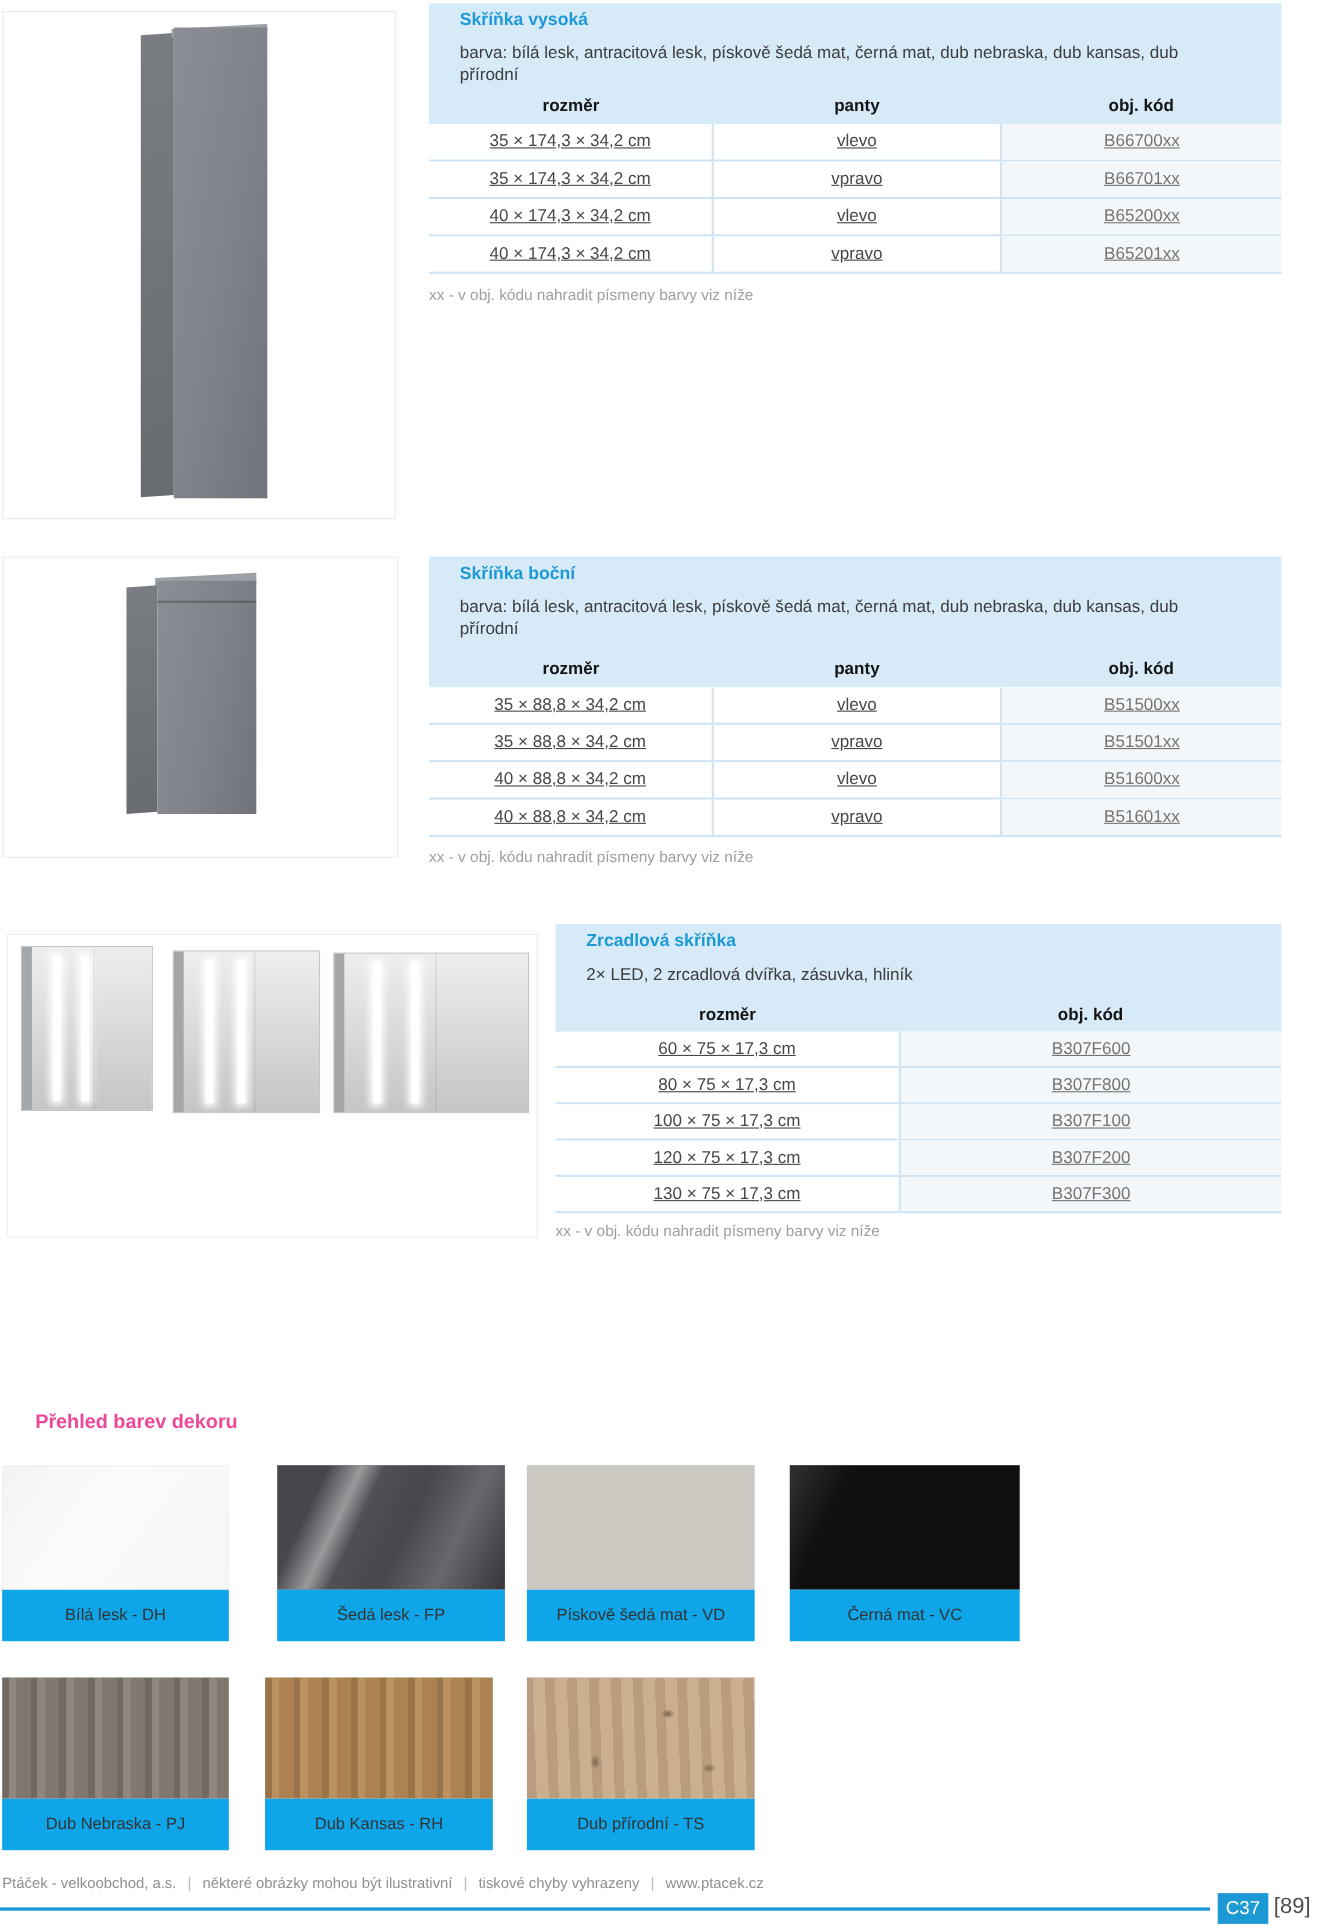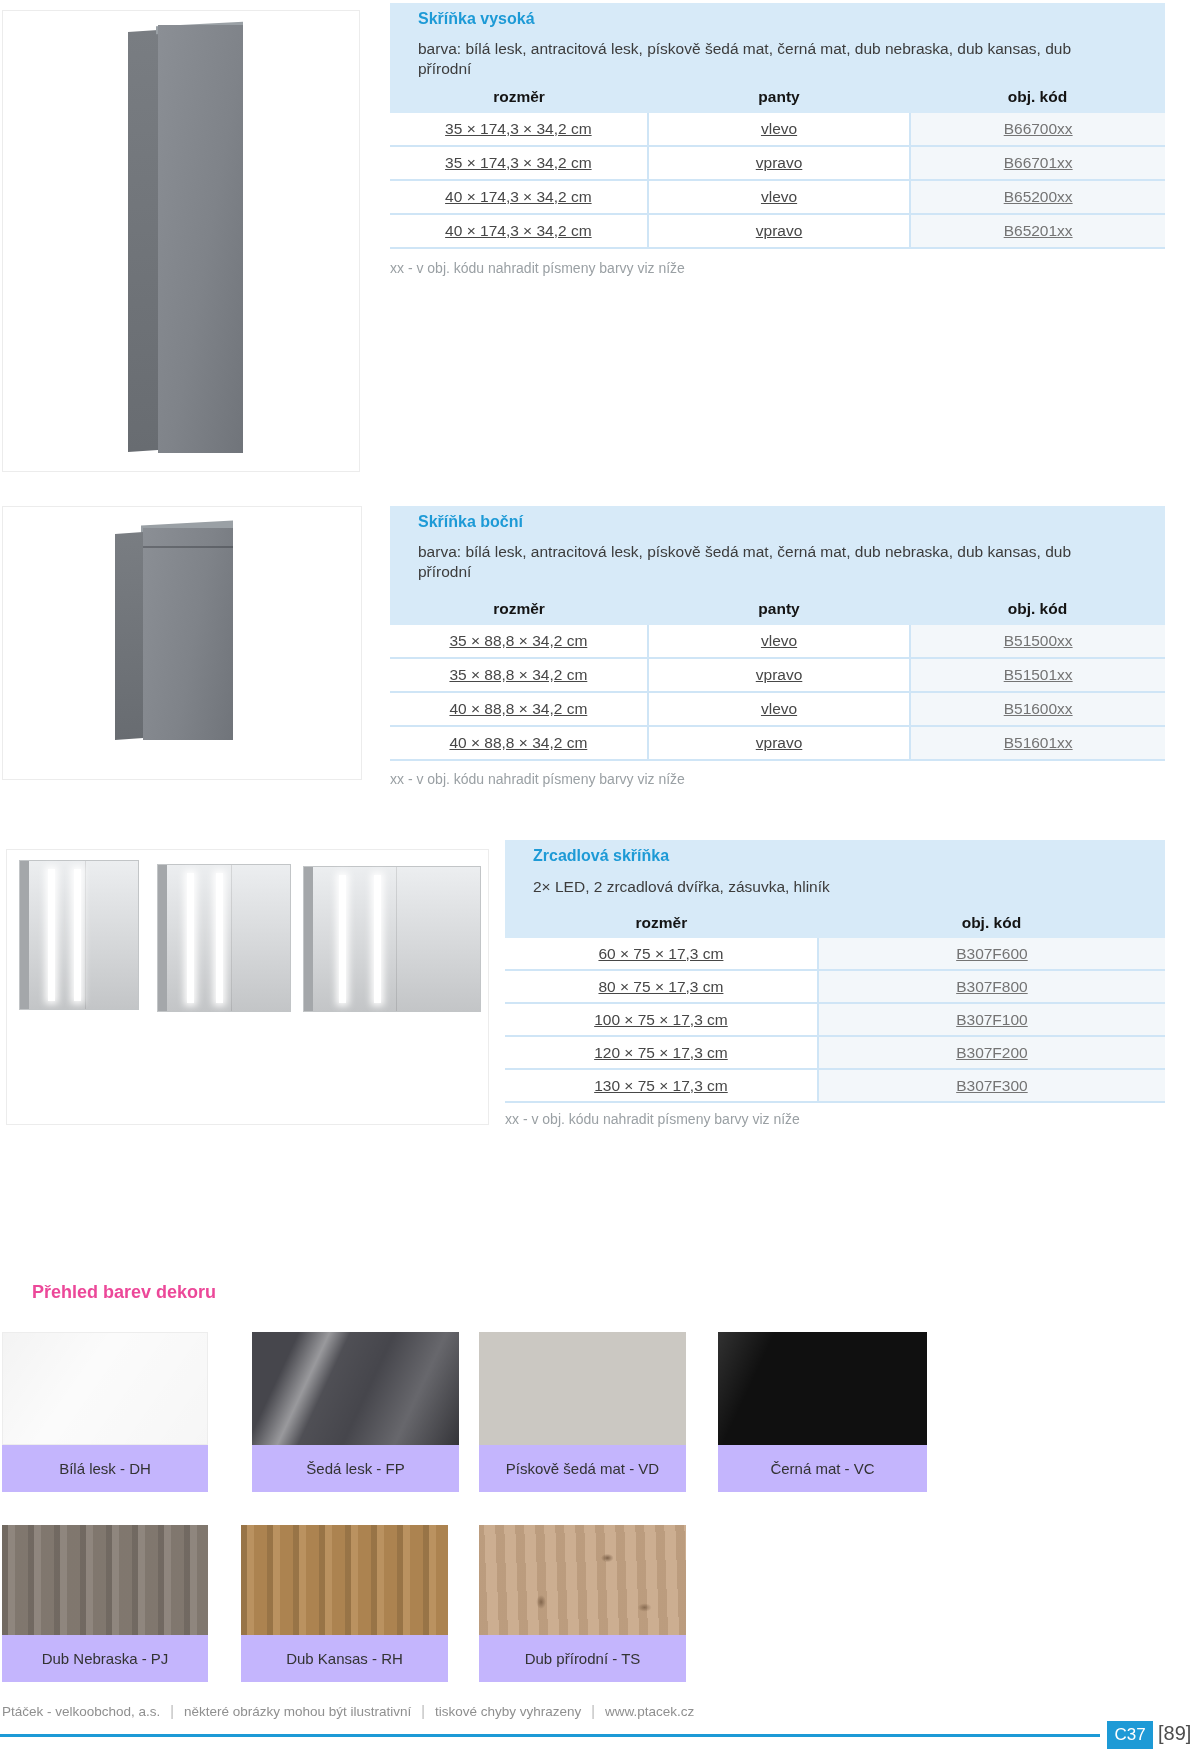--- a/index.html
+++ b/index.html
@@ -35,21 +35,21 @@
   .kod{background:#f3f7fa;color:#747474;}
   .w3a{width:33.3%;} .w3b{width:33.8%;} .w3c{width:32.9%;}
   .w2a{width:47.4%;} .w2b{width:52.6%;}
   .note{position:absolute;font-size:14px;color:#9aa0a4;}
 
   
   .decor-heading{position:absolute;left:4px;top:1282px;font-size:18px;font-weight:bold;color:#ec4899;margin-left:28px;}
   .tile{position:absolute;background:#dceefb;}
   .sw-img{position:relative;width:100%;overflow:hidden;}
   .sw-label{height:47px;display:flex;align-items:center;justify-content:center;
-            font-size:15px;color:#333;background:#c4b5fd;}
+            font-size:15px;color:#333;background:#0ea5e9;}
   .ov{position:absolute;inset:0;}
   .ov-white{border:1px solid #ededed;background:linear-gradient(125deg,rgba(0,0,0,.03) 0%,rgba(255,255,255,0) 40%,rgba(0,0,0,.02) 100%);}
   .ov-gloss{background:linear-gradient(115deg,rgba(255,255,255,0) 18%,rgba(255,255,255,.45) 30%,rgba(255,255,255,.05) 38%,rgba(255,255,255,0) 55%,rgba(255,255,255,.18) 75%,rgba(0,0,0,.25) 100%);}
   .ov-black{background:linear-gradient(115deg,rgba(255,255,255,.14) 0%,rgba(255,255,255,0) 22%);}
   .ov-wood{background:repeating-linear-gradient(90deg,rgba(0,0,0,.16) 0 6px,rgba(255,255,255,.07) 6px 13px,rgba(0,0,0,.05) 13px 26px);}
   .ov-knots{background:
       radial-gradient(ellipse 9px 6px at 62% 30%,rgba(60,35,15,.55),rgba(60,35,15,0) 70%),
       radial-gradient(ellipse 7px 10px at 30% 70%,rgba(60,35,15,.45),rgba(60,35,15,0) 70%),
       radial-gradient(ellipse 10px 6px at 80% 75%,rgba(60,35,15,.4),rgba(60,35,15,0) 70%),
       repeating-linear-gradient(88deg,rgba(0,0,0,.06) 0 9px,rgba(255,255,255,.09) 9px 20px);}

